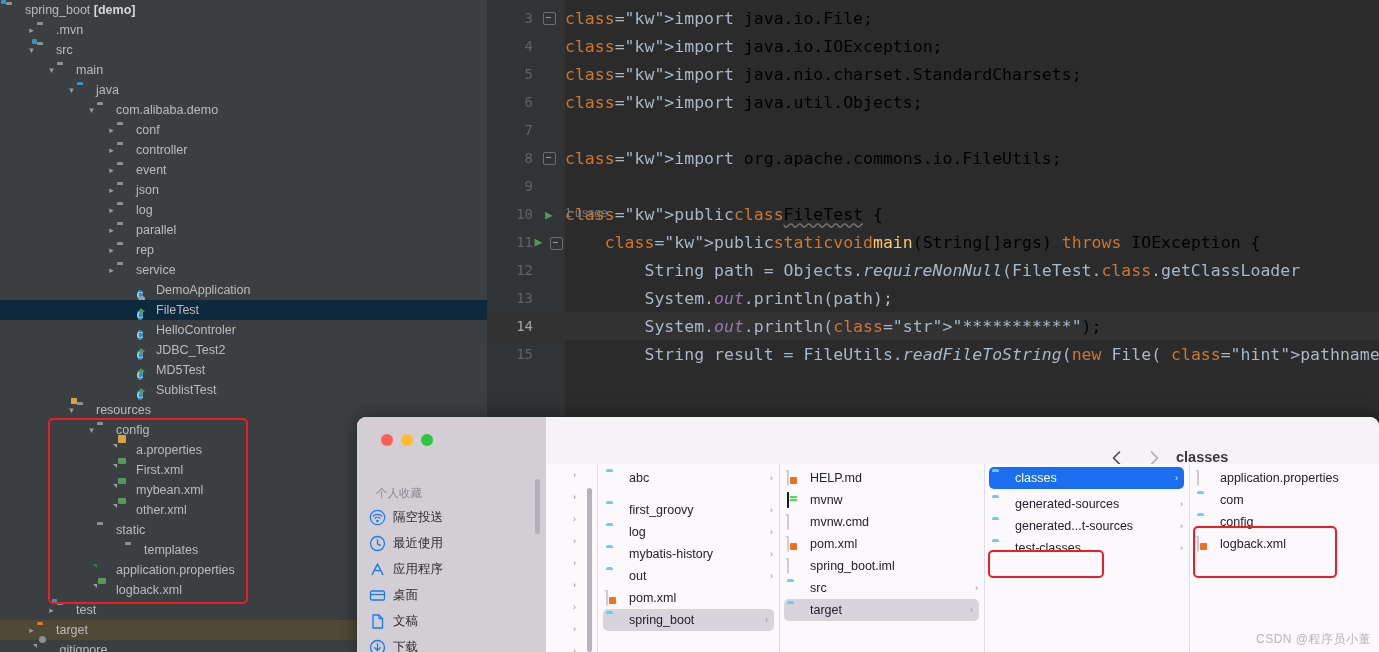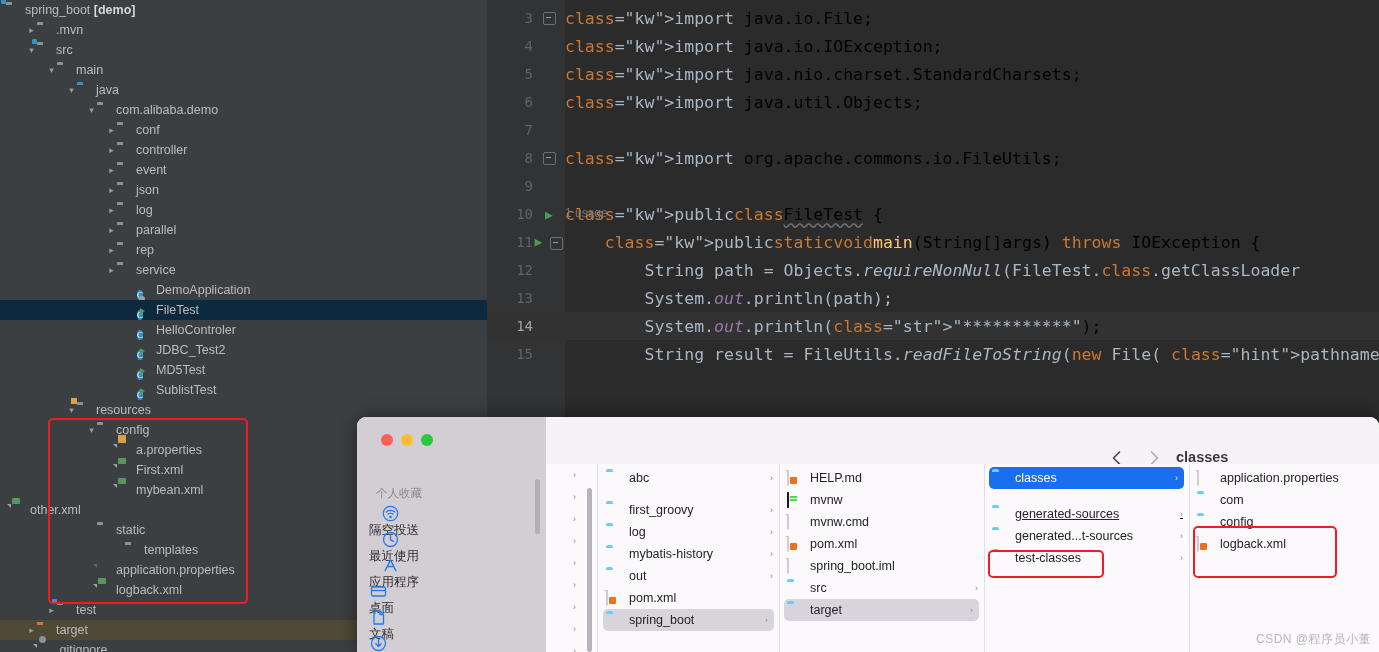--- a/index.html
+++ b/index.html
@@ -97,21 +97,21 @@
     position:absolute;left:0;top:0;width:189px;height:100%;
     background:#d2ced4;
   }
   #finder-titlebar{position:absolute;left:189px;top:0;right:0;height:47px;background:#f6f3f7;}
   .dot{width:12px;height:12px;border-radius:50%;position:absolute;top:17px;}
   #dot-red{left:24px;background:#ff5f57;}
   #dot-yellow{left:44px;background:#febc2e;}
   #dot-green{left:64px;background:#28c840;}
 
   .sb-head{position:absolute;left:19px;top:69px;font-size:11.5px;color:#8b8792;}
-  .sb-item{position:absolute;left:12px;height:24px;display:flex;align-items:center;font-size:12.5px;color:#2e2b31;flex-direction:column;}
+  .sb-item{position:absolute;left:12px;height:24px;display:flex;align-items:center;font-size:12.5px;color:#2e2b31;}
   .sb-ic{width:17px;height:17px;margin-right:7px;flex:none;position:relative;color:#1a7cf0;}
   .sb-ic svg{display:block;}
 
   #fsb-scroll{position:absolute;left:178px;top:62px;width:5px;height:55px;background:#b3afb8;border-radius:3px;}
 
   
   #nav-back,#nav-fwd{position:absolute;top:30px;width:22px;height:22px;}
   #nav-back{left:560px;}
   #nav-fwd{left:597px;}
   #finder-title{position:absolute;left:630px;top:32px;font-size:14.5px;font-weight:bold;color:#3a373e;}
@@ -272,21 +272,21 @@
         <div class="tree-row" style="padding-left: 106px;">
           <span class="tw none"></span>
           <span class="ic"><span class="file xml xmlg"></span></span>
           <span class="lbl">First.xml</span>
         </div>
         <div class="tree-row" style="padding-left: 106px;">
           <span class="tw none"></span>
           <span class="ic"><span class="file xml xmlg"></span></span>
           <span class="lbl">mybean.xml</span>
         </div>
-        <div class="tree-row" style="">
+        <div class="tree-row" style="padding-left: 106px;">
           <span class="tw none"></span>
           <span class="ic"><span class="file xml xmlg"></span></span>
           <span class="lbl">other.xml</span>
         </div>
         <div class="tree-row" style="padding-left: 86px;">
           <span class="tw none"></span>
           <span class="ic"><span class="fld"></span></span>
           <span class="lbl">static</span>
         </div>
         <div class="tree-row" style="padding-left: 114px;">
@@ -520,21 +520,21 @@
           </div>
         </div>
       </div>
     <div class="fcol" style="left:438px;width:205px;">
         <div class="rows">
           <div class="frow selblue" style="margin-top: 3px;">
             <span class="fic"><span class="bfld"></span></span>
             <span class="fname">classes</span>
             <span class="fchev">›</span>
           </div>
-          <div class="frow" style="margin-top: 14px; text-decoration: underline;">
+          <div class="frow" style="margin-top: 4px;">
             <span class="fic"><span class="bfld"></span></span>
             <span class="fname">generated-sources</span>
             <span class="fchev">›</span>
           </div>
           <div class="frow" style="margin-top: 0px;">
             <span class="fic"><span class="bfld"></span></span>
             <span class="fname">generated...t-sources</span>
             <span class="fchev">›</span>
           </div>
           <div class="frow" style="margin-top: 0px;">

